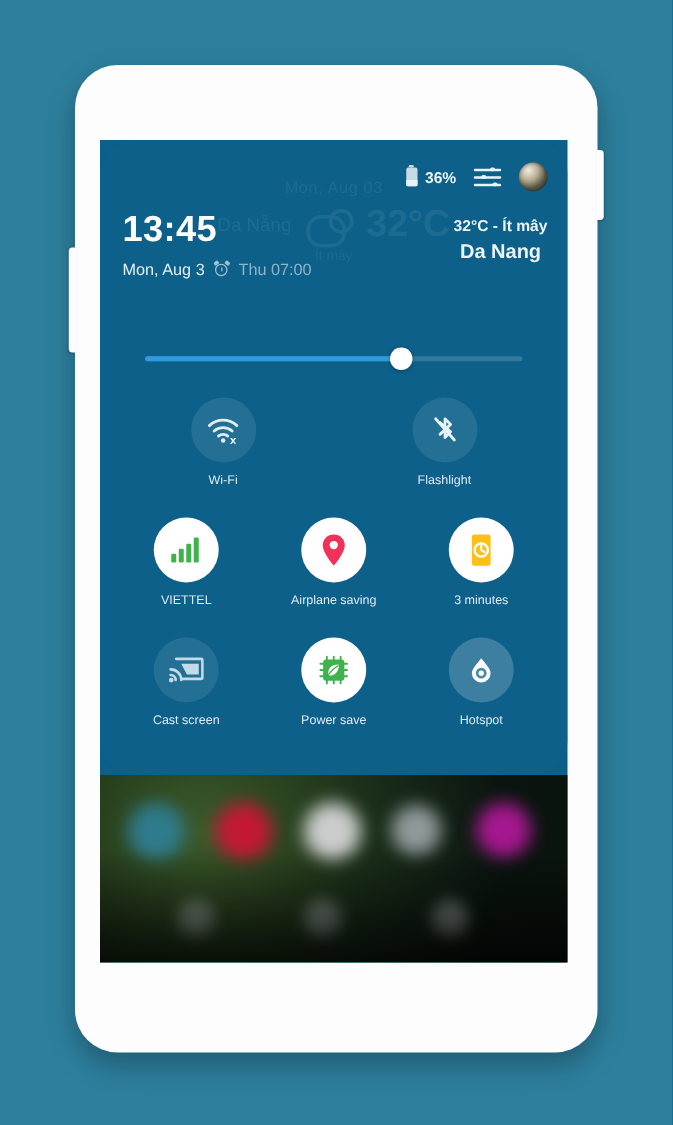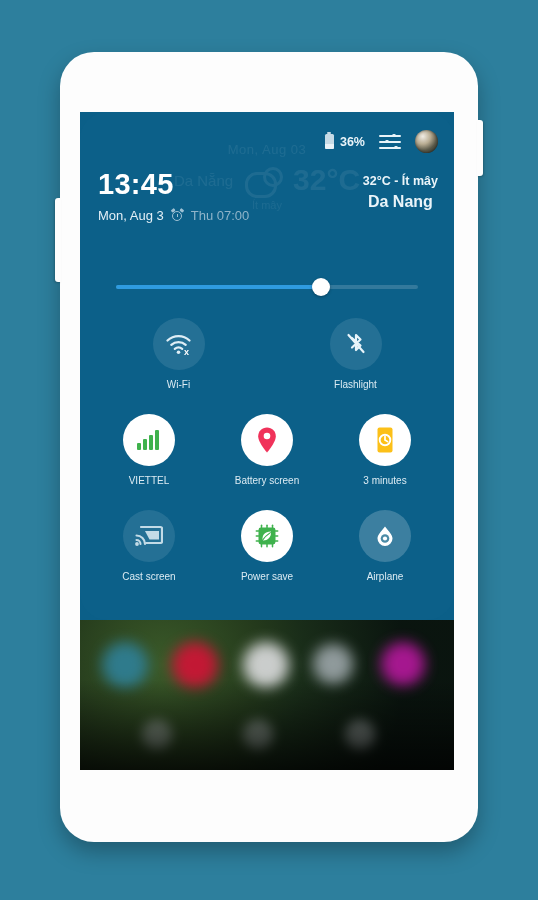--- a/index.html
+++ b/index.html
@@ -290,21 +290,21 @@
           </div>
 
 
           <div class="tile">
             <div class="tile-circle on">
               <svg class="ico" width="22" height="28" viewBox="0 0 22 28">
                 <path d="M11 1.5 C6 1.5 2.2 5.3 2.2 10.2 C2.2 16.6 11 26.5 11 26.5 C11 26.5 19.8 16.6 19.8 10.2 C19.8 5.3 16 1.5 11 1.5 Z" fill="#f0325a"></path>
                 <circle cx="11" cy="10" r="3.3" fill="#ffffff"></circle>
               </svg>
             </div>
-            <div class="tile-label">Battery screen</div>
+            <div class="tile-label">Airplane saving</div>
           </div>
 
           <div class="tile">
             <div class="tile-circle on">
               <svg class="ico" width="22" height="28" viewBox="0 0 22 28">
                 <rect x="3.5" y="1.5" width="15" height="25" rx="2" fill="#fcc018"></rect>
                 <circle cx="11" cy="14" r="5.3" fill="none" stroke="#ffffff" stroke-width="1.9"></circle>
                 <path d="M11 10.4 L11 14 L13.6 15.6" fill="none" stroke="#ffffff" stroke-width="1.7" stroke-linecap="round"></path>
               </svg>
             </div>
@@ -354,21 +354,21 @@
           </div>
 
           <div class="tile">
             <div class="tile-circle semi">
               <svg class="ico" width="24" height="24" viewBox="0 0 24 24">
                 <path d="M12 2.5 C15.8 7.5 19.5 11 19.5 14.5 a7.5 7.5 0 0 1 -15 0 C4.5 11 8.2 7.5 12 2.5 Z" fill="#ffffff"></path>
                 <circle cx="12" cy="14.5" r="4.3" fill="#4c8ba6"></circle>
                 <circle cx="12" cy="14.5" r="2.1" fill="#ffffff"></circle>
               </svg>
             </div>
-            <div class="tile-label">Airplane</div>
+            <div class="tile-label">Hotspot</div>
           </div>
 
         </div>
 
       </div>
     </div>
 
     <div id="home-blur">
       <span class="blur-icon" style="left:22px;top:22px;width:46px;height:46px;background:#2f7f95;"></span>
       <span class="blur-icon" style="left:92px;top:22px;width:46px;height:46px;background:#cf1436;"></span>

